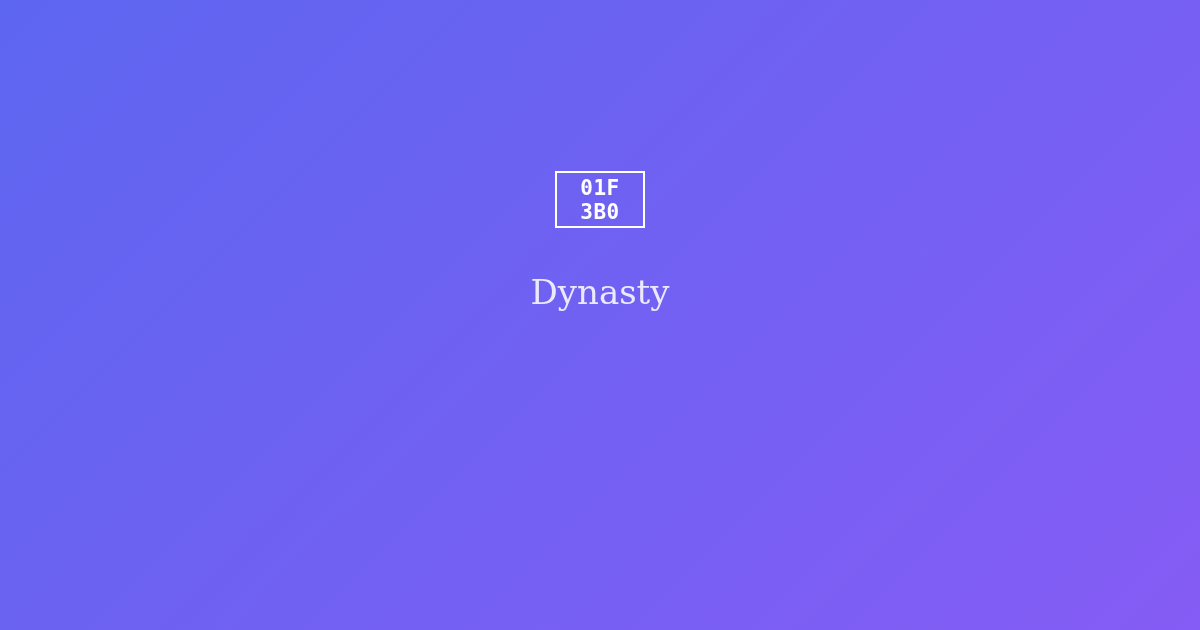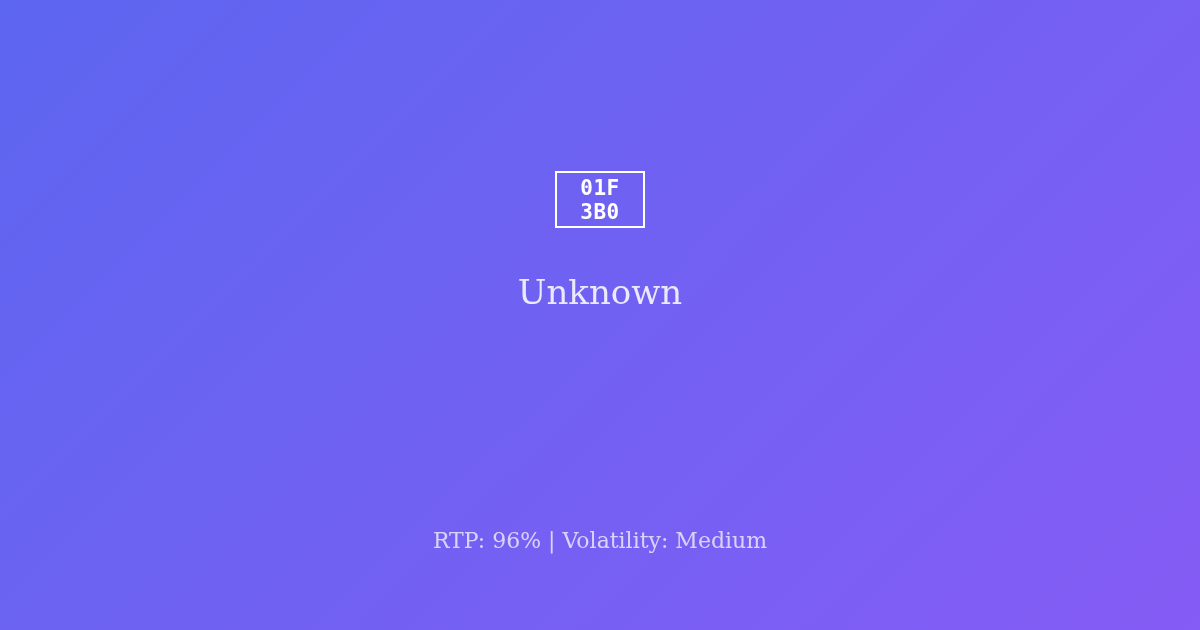--- a/index.html
+++ b/index.html
@@ -125,19 +125,18 @@
     <div class="title-row">
 
       <span class="tofu-glyph">
         <span class="tofu-row">01F</span>
         <span class="tofu-row">3B0</span>
       </span>
 
 
     </div>
 
-    <div class="subtitle">Unknown</div>
+    <div class="subtitle">Dynasty</div>
 
   </div>
 
-  <div class="footer-meta">RTP: 96% | Volatility: Medium</div>
 
 </div>
 
 </body></html>

